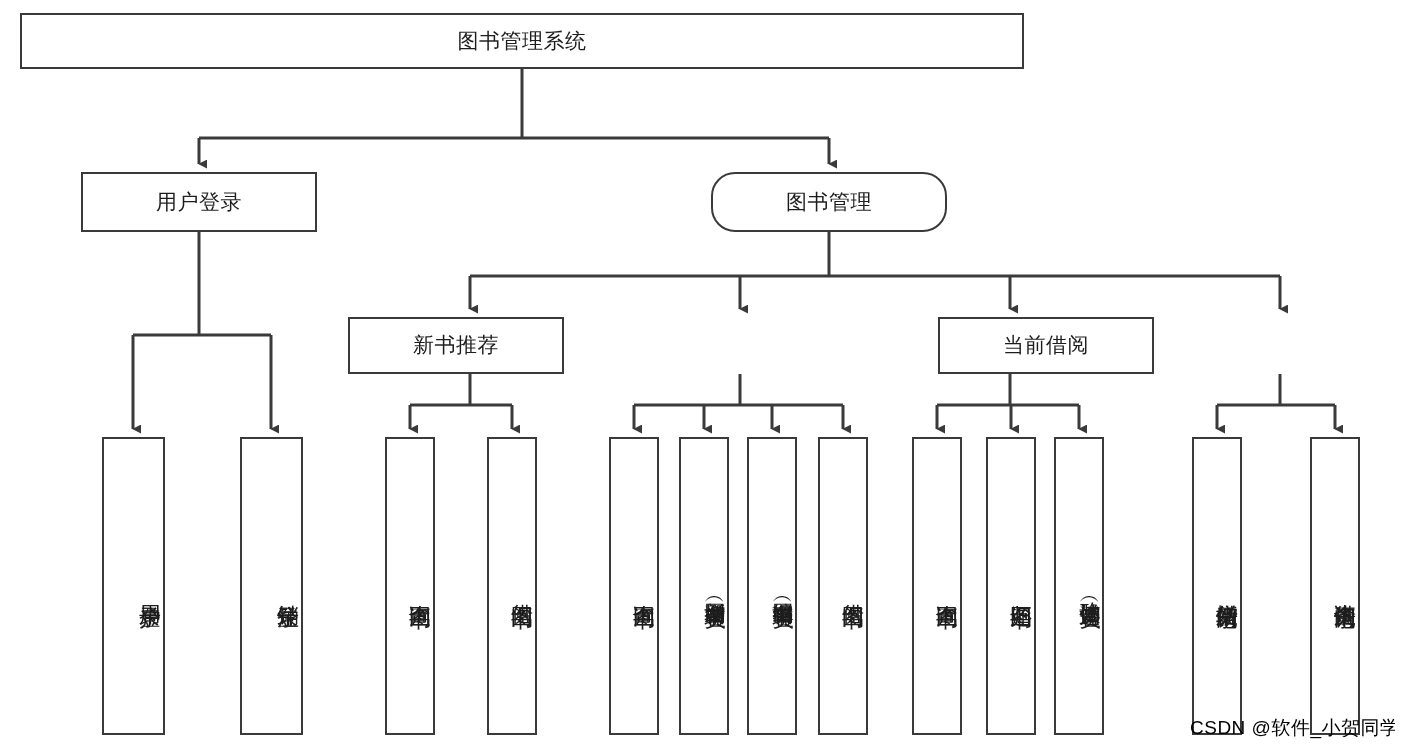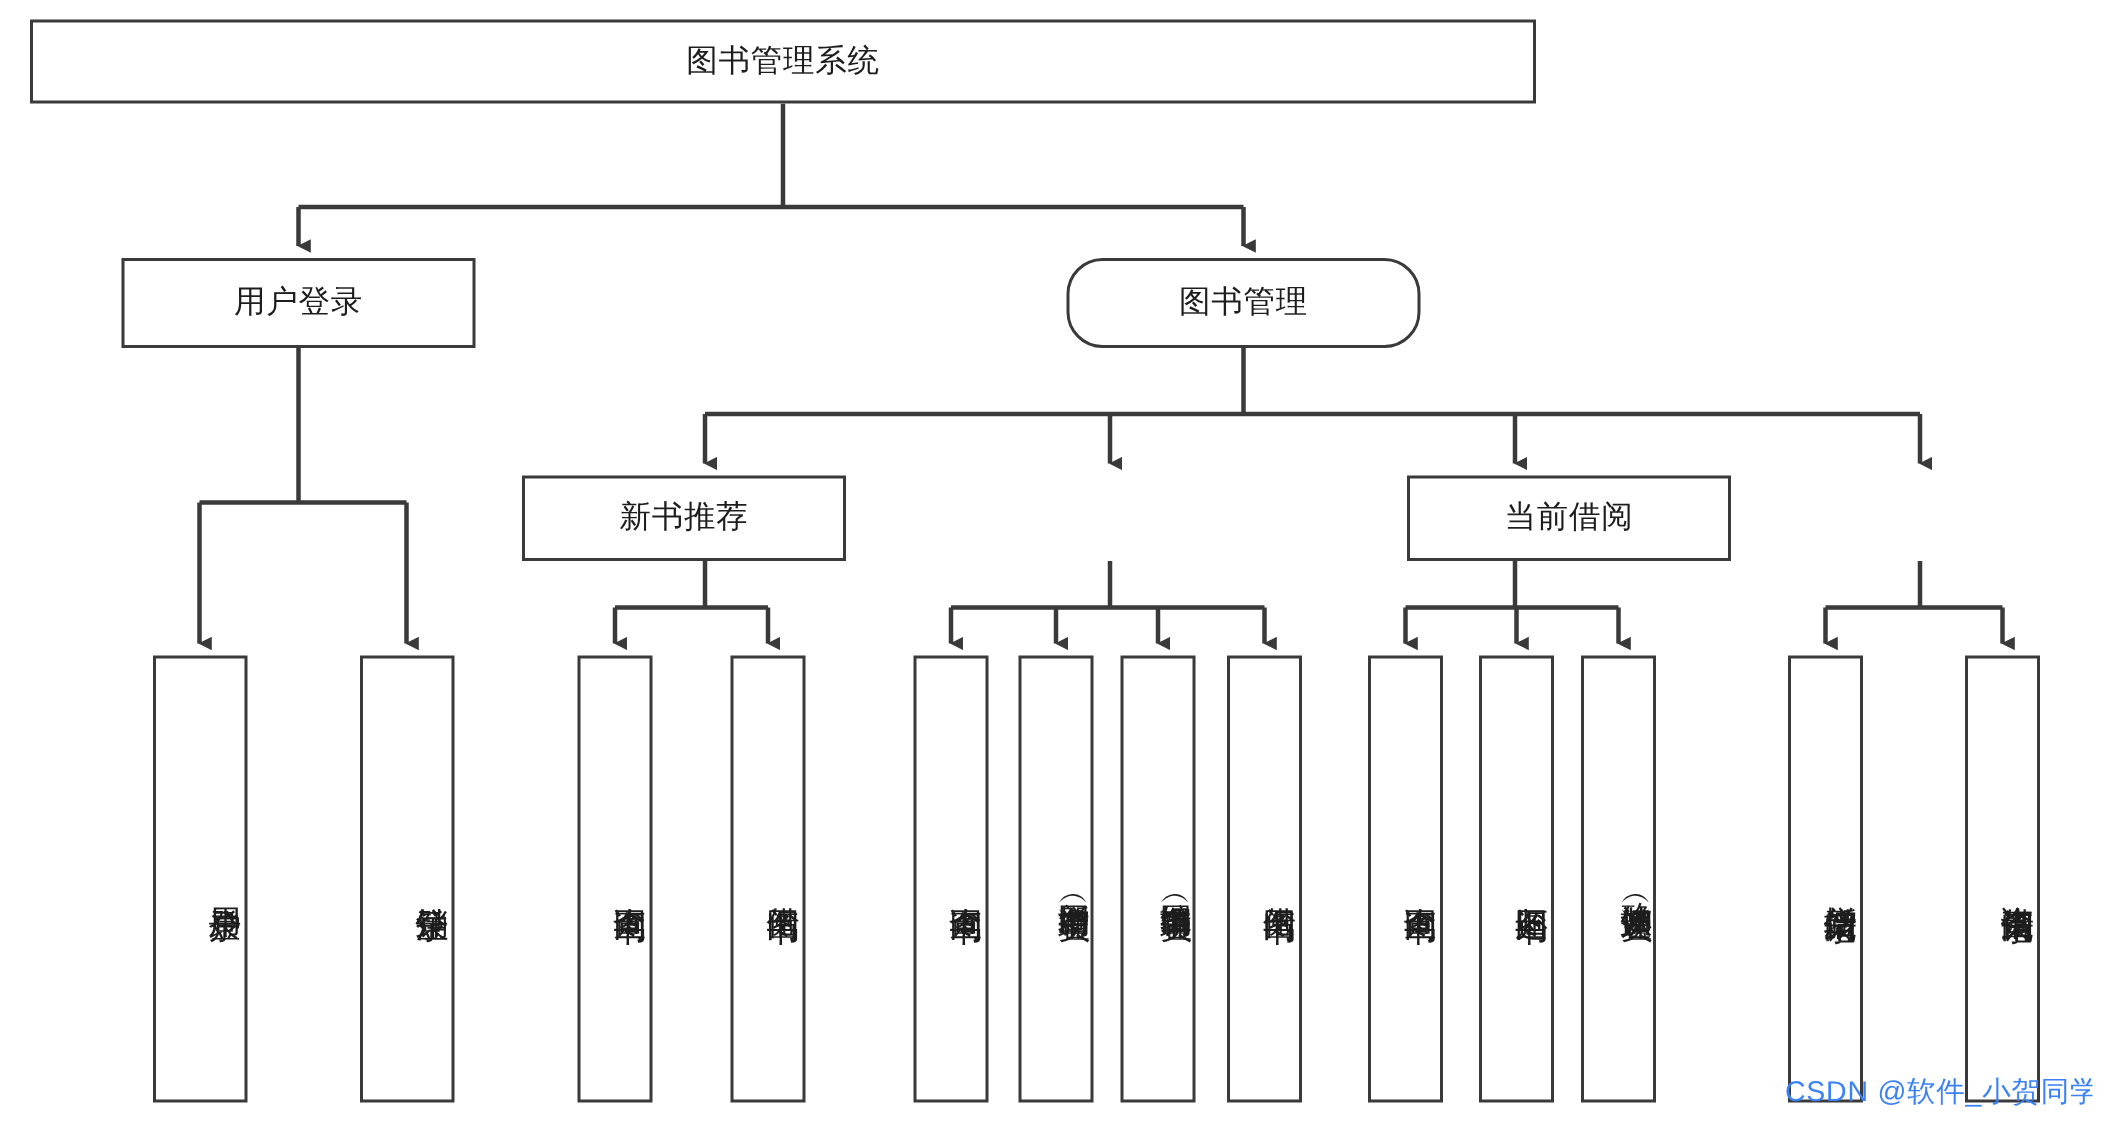--- a/index.html
+++ b/index.html
@@ -49,21 +49,21 @@
     padding-top: 6px;
     align-items: flex-start;
     justify-content: center;
   }
   .node.vert.tall {
     font-size: 21px;
   }
   .watermark {
     position: absolute;
     font-size: 19px;
-    color: #3b82f6;
+    color: #000000;
     white-space: nowrap;
     letter-spacing: 0.5px;
   }
 </style>
 </head>
 <body>
 
 <div id="canvas">
 
   <svg id="wires" viewBox="0 0 1405 747" xmlns="http://www.w3.org/2000/svg">

